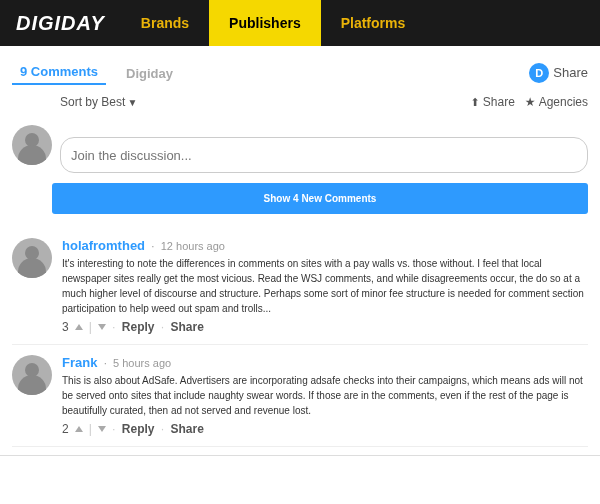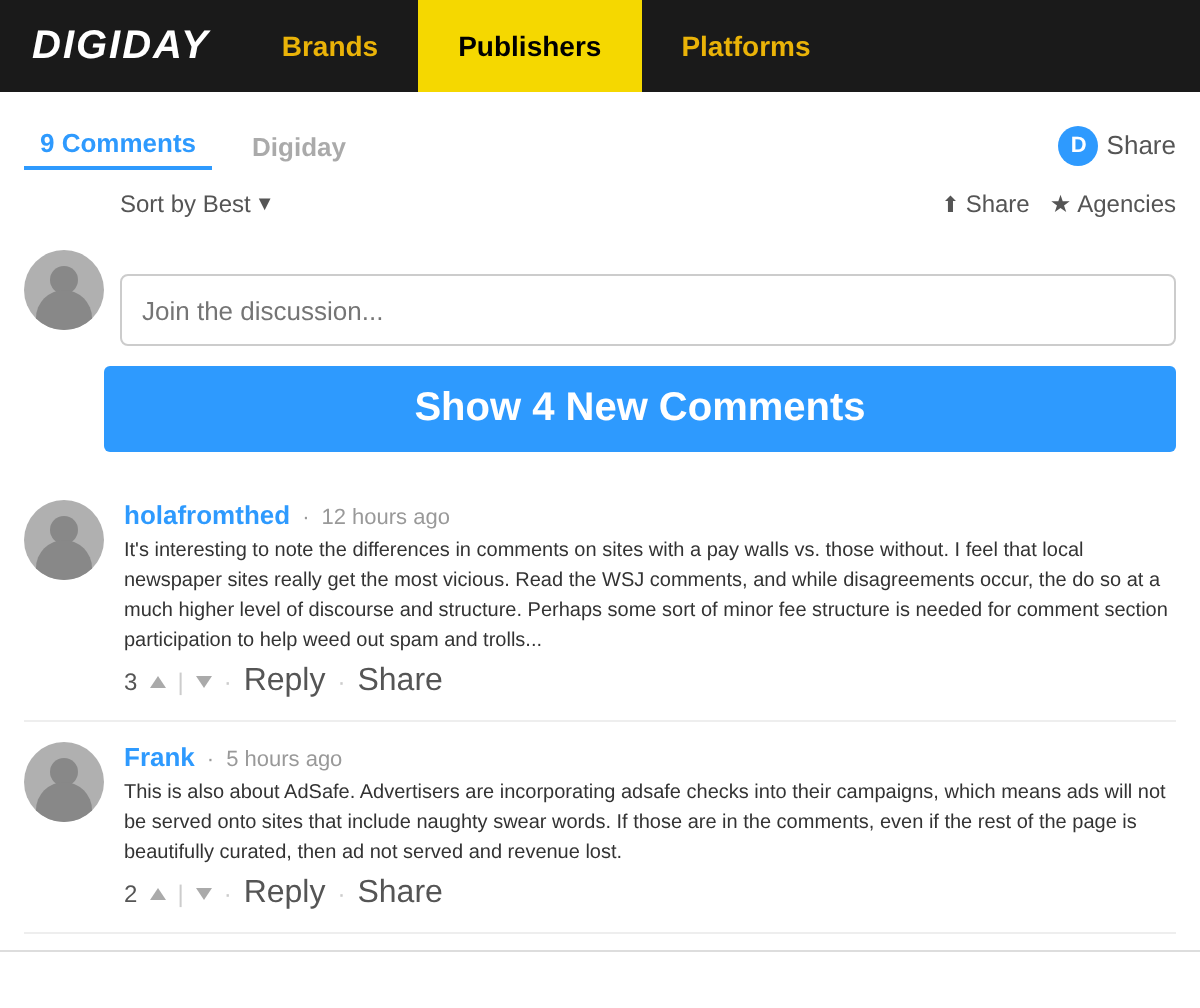--- a/index.html
+++ b/index.html
@@ -167,35 +167,35 @@
       width: 28px;
       height: 20px;
       background: #888;
       border-radius: 14px 14px 0 0;
     }
 
     .comment-field {
       flex: 1;
       height: 36px;
       border: 1px solid #ccc;
-      border-radius: 4px;
+      border-radius: 14px;
       padding: 0 10px;
       font-size: 13px;
       color: #999;
       outline: none;
       margin-top: 20px;
     }
 
     
     .show-comments-btn {
       background: #2e9afe;
       color: #fff;
       text-align: center;
       padding: 10px;
-      font-size: 20px;
+      font-size: 10px;
       font-weight: bold;
       border-radius: 3px;
       cursor: pointer;
       margin-bottom: 10px;
       margin-left: 40px;
     }
 
     
     .comments-list {
       padding-top: 4px;
@@ -247,21 +247,22 @@
     }
 
     .vote-count {
       font-size: 12px;
       color: #555;
     }
 
     .action-link {
       color: #555;
       cursor: pointer;
-      font-size: 16px;
+      font-size: 12px;
+      font-weight: bold;
     }
 
     .separator {
       color: #ccc;
     }
 
     .triangle-up {
       display: inline-block;
       width: 0;
       height: 0;

